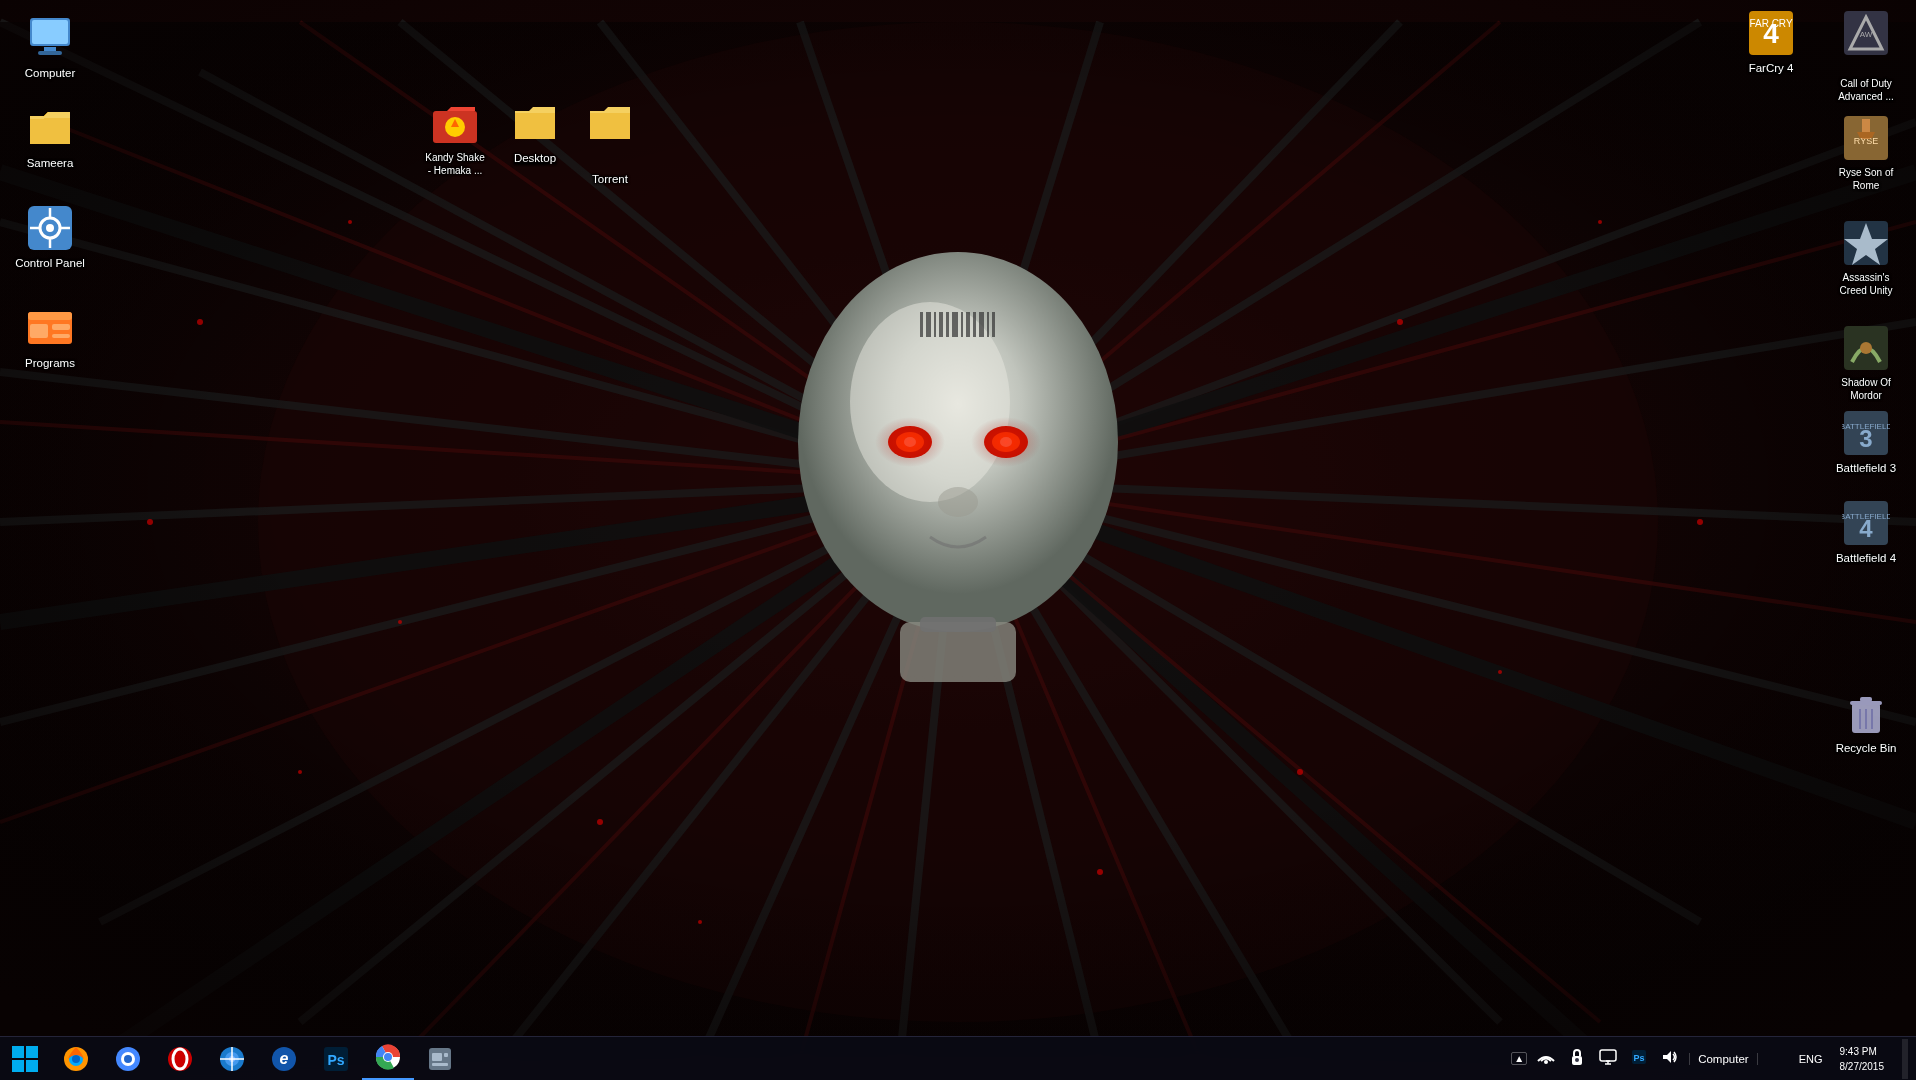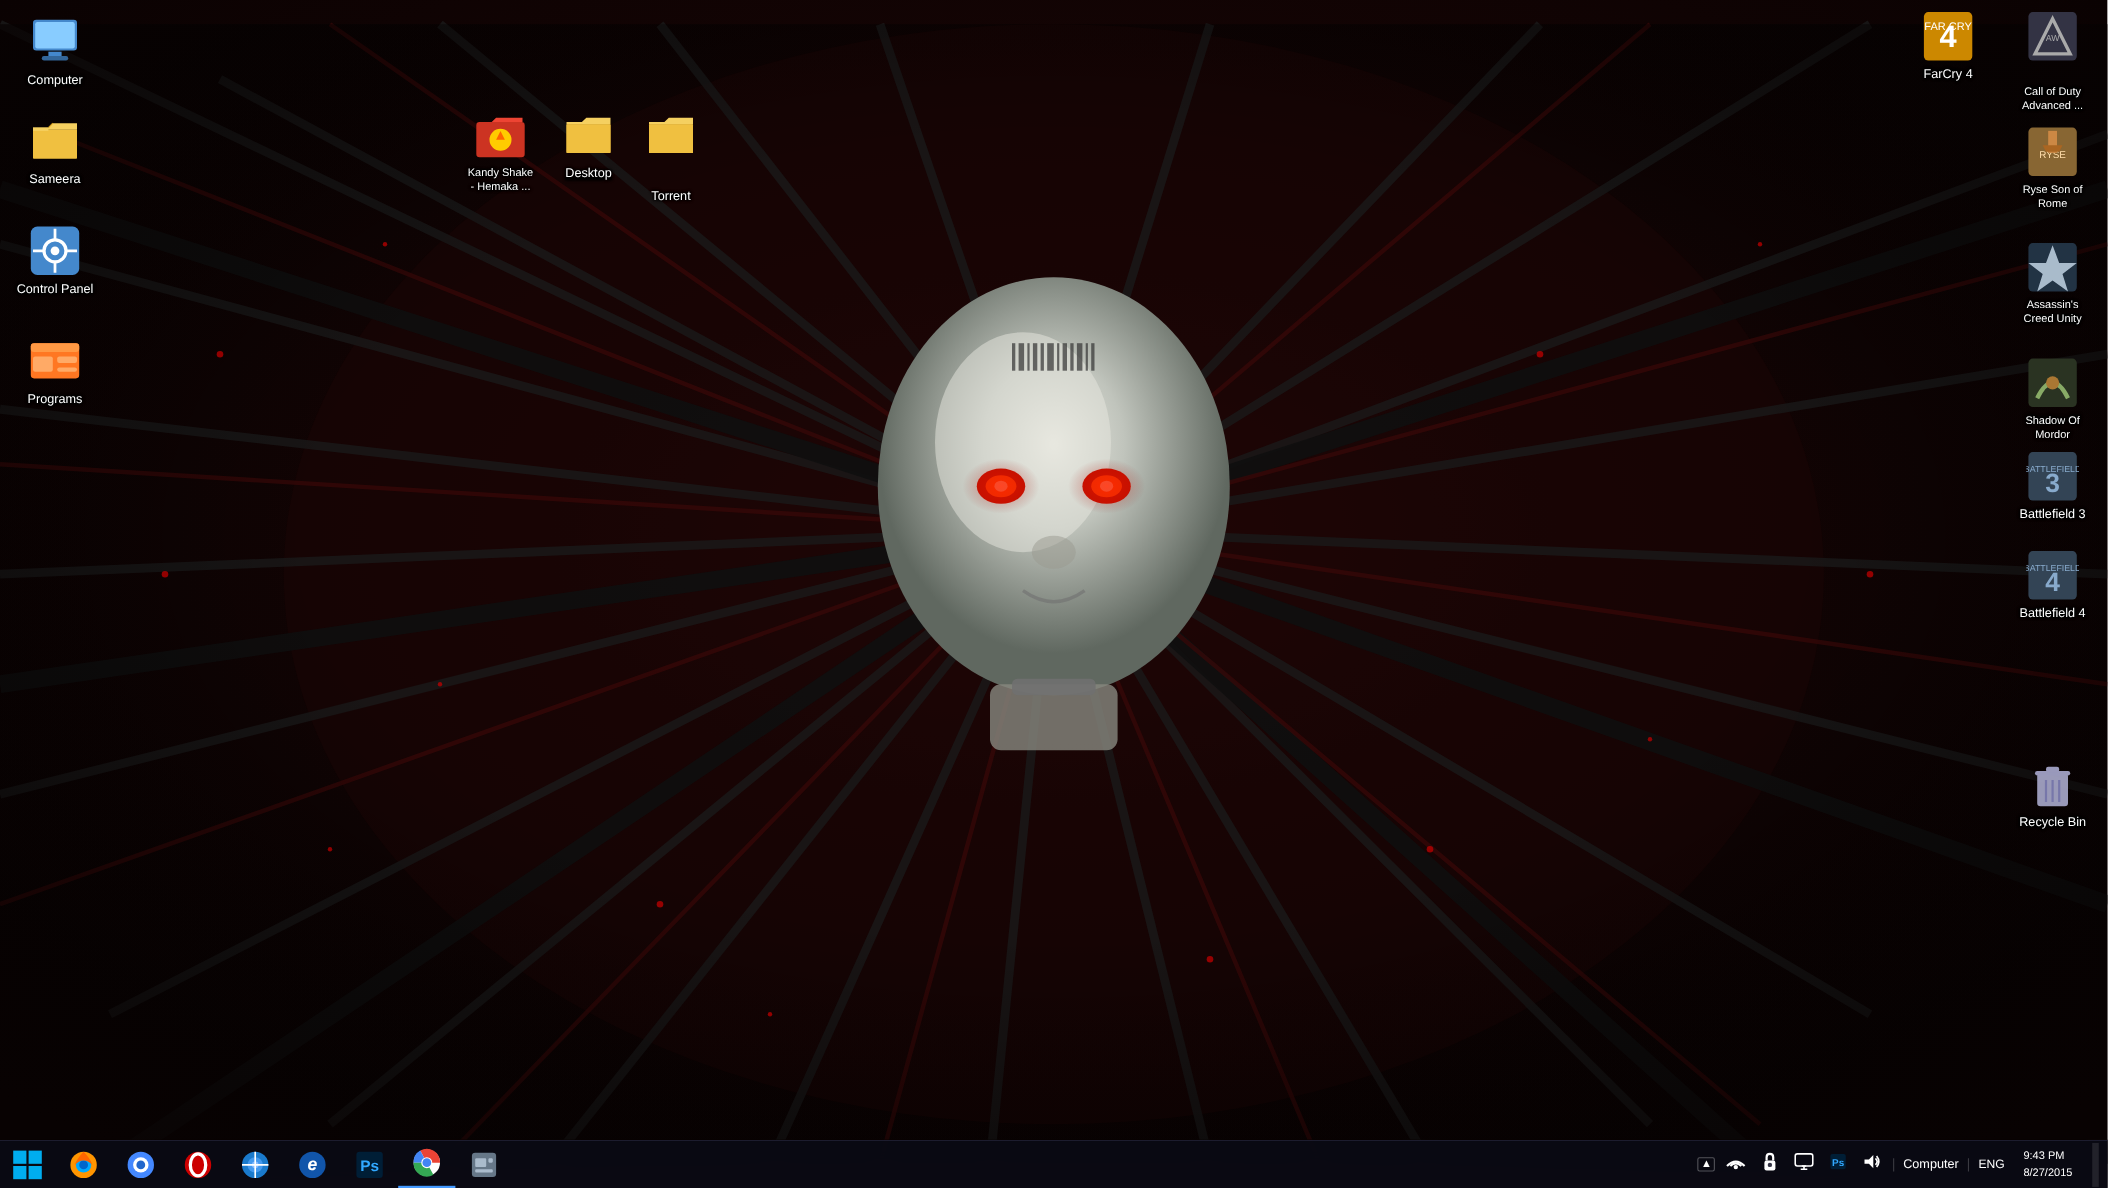--- a/index.html
+++ b/index.html
@@ -103,20 +103,21 @@
       gap: 6px;
     }
     .tray-item {
       color: white;
       font-size: 11px;
       display: flex;
       align-items: center;
       justify-content: center;
       cursor: pointer;
       padding: 0 3px;
+      margin-left: 32px;
     }
     .tray-icon {
       font-size: 16px;
       padding: 0 4px;
       cursor: pointer;
       color: white;
     }
     #clock {
       color: white;
       font-size: 10px;

